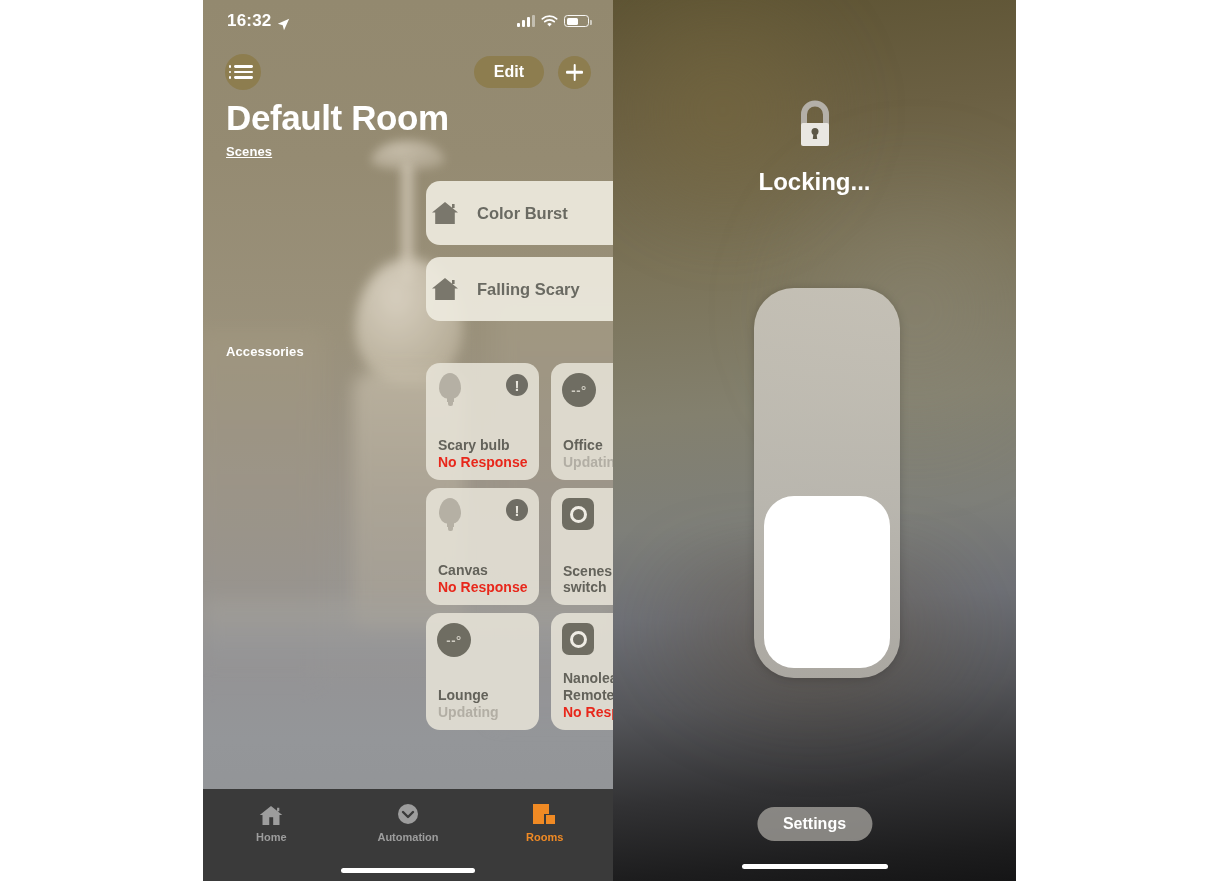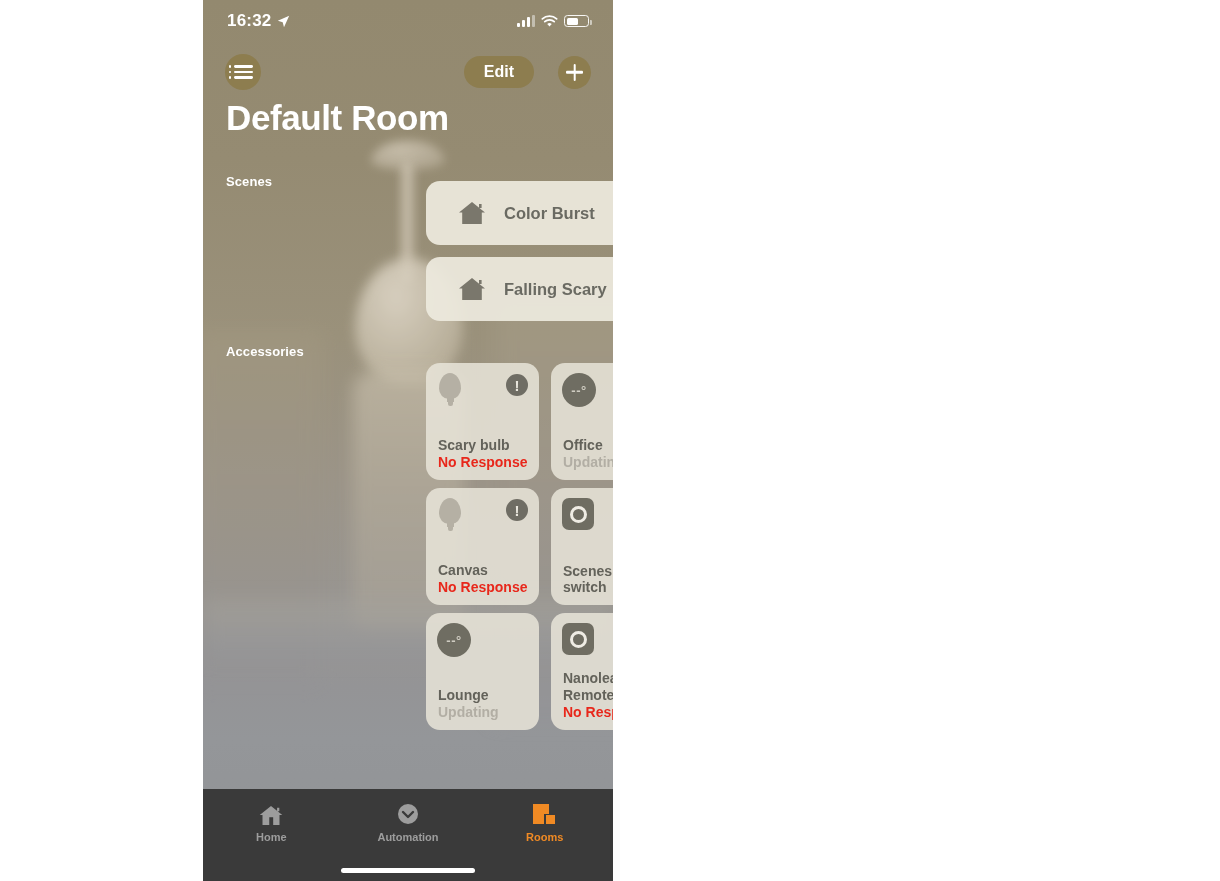--- a/index.html
+++ b/index.html
@@ -19,55 +19,55 @@
   .lamp-base{position:absolute;left:150px;top:370px;width:112px;height:260px;border-radius:22px 22px 10px 10px;
     background:linear-gradient(180deg,#c9c0ad,#b6ae9d 45%,#a7a197 100%);filter:blur(8px);opacity:.65;}
   .wall-left{position:absolute;left:-10px;top:330px;width:130px;height:360px;
     background:linear-gradient(180deg,#a29880,#9a948a 60%,#949497);filter:blur(10px);opacity:.6;}
   .wall-right{position:absolute;right:-30px;top:300px;width:150px;height:420px;
     background:linear-gradient(180deg,#a79d86,#9b958c 60%,#939498);filter:blur(10px);opacity:.55;}
   .shelf{position:absolute;left:0;right:0;top:600px;height:58px;background:linear-gradient(180deg,#a8a59d,#93959a);filter:blur(9px);opacity:.5;}
 
   .statusbar{position:absolute;left:0;top:0;width:410px;height:42px;display:flex;align-items:center;
     justify-content:space-between;padding:0 24px;box-sizing:border-box;color:#fff;}
-  .sb-time{font-size:17px;font-weight:bold;letter-spacing:.2px;display:flex;align-items:center;gap:6px;}
+  .sb-time{font-size:17px;font-weight:bold;letter-spacing:.2px;display:flex;align-items:flex-end;gap:6px;}
   .sb-right{display:flex;align-items:center;gap:6px;}
   .bars{display:flex;align-items:flex-end;gap:2px;height:12px;}
   .bars i{display:block;width:3px;background:#fff;border-radius:1px;}
   .bars i:nth-child(1){height:4px;}
   .bars i:nth-child(2){height:7px;}
   .bars i:nth-child(3){height:10px;}
   .bars i:nth-child(4){height:12px;opacity:.45;}
   .batt{width:25px;height:12px;border:1.6px solid rgba(255,255,255,.92);border-radius:3.5px;position:relative;padding:1.5px;box-sizing:border-box;}
   .batt::after{content:"";position:absolute;right:-3.5px;top:3.5px;width:2px;height:5px;background:rgba(255,255,255,.55);border-radius:0 1px 1px 0;}
   .batt span{display:block;height:100%;width:58%;background:#fff;border-radius:1.5px;}
 
   .navrow{position:absolute;left:0;top:52px;width:410px;height:40px;padding:0 22px;box-sizing:border-box;
     display:flex;align-items:center;justify-content:space-between;}
   .circ-btn{width:36px;height:36px;border-radius:50%;background:#8d7d4f;display:flex;align-items:center;justify-content:center;}
   .listicon{width:19px;height:14px;display:flex;flex-direction:column;justify-content:space-between;}
   .listicon i{display:block;height:2.6px;background:#fff;border-radius:1.4px;width:100%;position:relative;}
   .listicon i::before{content:"";position:absolute;left:-5px;top:0;width:2.6px;height:2.6px;background:#fff;border-radius:50%;}
-  .nav-right{display:flex;align-items:center;gap:24px;}
+  .nav-right{display:flex;align-items:center;gap:14px;}
   .edit-pill{height:32px;padding:0 20px;border-radius:16px;background:#8d7d4f;color:#fff;font-size:16px;font-weight:bold;
     display:flex;align-items:center;justify-content:center;}
   .plus-btn{width:33px;height:33px;border-radius:50%;background:#8d7d4f;position:relative;}
   .plus-btn::before,.plus-btn::after{content:"";position:absolute;background:#fff;border-radius:1px;}
   .plus-btn::before{left:50%;top:8px;width:2.6px;height:17px;transform:translateX(-50%);}
   .plus-btn::after{top:50%;left:8px;height:2.6px;width:17px;transform:translateY(-50%);}
 
   .room-title{position:absolute;left:23px;top:98px;font-size:35px;font-weight:bold;color:#fff;letter-spacing:-.4px;text-align:right;}
 
   .section-label{position:absolute;left:23px;font-size:13px;font-weight:bold;color:#fff;letter-spacing:.1px;}
-  .lbl-scenes{top:174px;}
+  .lbl-scenes{top:144px;text-decoration:underline;}
   .lbl-acc{top:344px;}
 
   .scene-grid{position:absolute;left:223px;top:181px;}
   .scene{position:absolute;width:241px;height:64px;border-radius:14px;background:rgba(237,233,222,.93);
-    display:flex;align-items:center;padding-left:31px;box-sizing:border-box;gap:17px;}
+    display:flex;align-items:center;padding-left:4px;box-sizing:border-box;gap:17px;}
   .scene .nm{font-size:16.5px;font-weight:bold;color:#6a6a62;white-space:nowrap;}
   .house{width:30px;height:26px;position:relative;flex:none;}
   .house svg{display:block;}
 
   .acc-grid{position:absolute;left:223px;top:363px;}
   .tile{position:absolute;width:113px;height:117px;border-radius:14px;background:rgba(232,228,217,.86);
     box-sizing:border-box;padding:11px 12px;}
   .tile .ico{position:absolute;left:11px;top:10px;}
   .tile .warn{position:absolute;right:11px;top:11px;width:22px;height:22px;border-radius:50%;background:#6f6d64;
     display:flex;align-items:center;justify-content:center;color:#e9e6dd;font-size:15px;font-weight:bold;line-height:1;}
@@ -281,14 +281,37 @@
             <path d="M1 1 h16 v10 h-5 v10 H1 Z" fill="#f08a24"></path>
             <rect x="14" y="12" width="9" height="9" fill="#f08a24"></rect>
           </svg>
           <span class="tl">Rooms</span>
         </div>
       </div>
       <div class="home-ind"></div>
     </div>
   </div>
 
+  <div class="phone-right">
+    <div class="rp-glow"></div>
+    <div class="rp-glow2"></div>
+    <div class="rp-glow3"></div>
+
+    <div class="rp-lock">
+      <svg width="54" height="58" viewBox="0 0 54 58">
+        <path d="M16 26 V16.5 a11 11 0 0 1 22 0 V26" stroke="#b4b0a8" stroke-width="6" fill="none" stroke-linecap="round"></path>
+        <rect x="13" y="25" width="28" height="23" rx="2" fill="#e9e7e2"></rect>
+        <circle cx="27" cy="33.5" r="3.5" fill="#5d5848"></circle>
+        <path d="M25.6 34 h2.8 l0.8 7 h-4.4 Z" fill="#5d5848"></path>
+      </svg>
+    </div>
+
+    <div class="rp-state">Locking...</div>
+
+    <div class="slider">
+      <div class="thumb"></div>
+    </div>
+
+    <div class="settings-btn">Settings</div>
+    <div class="home-ind2"></div>
+  </div>
 
 </div>
 
 </body></html>

